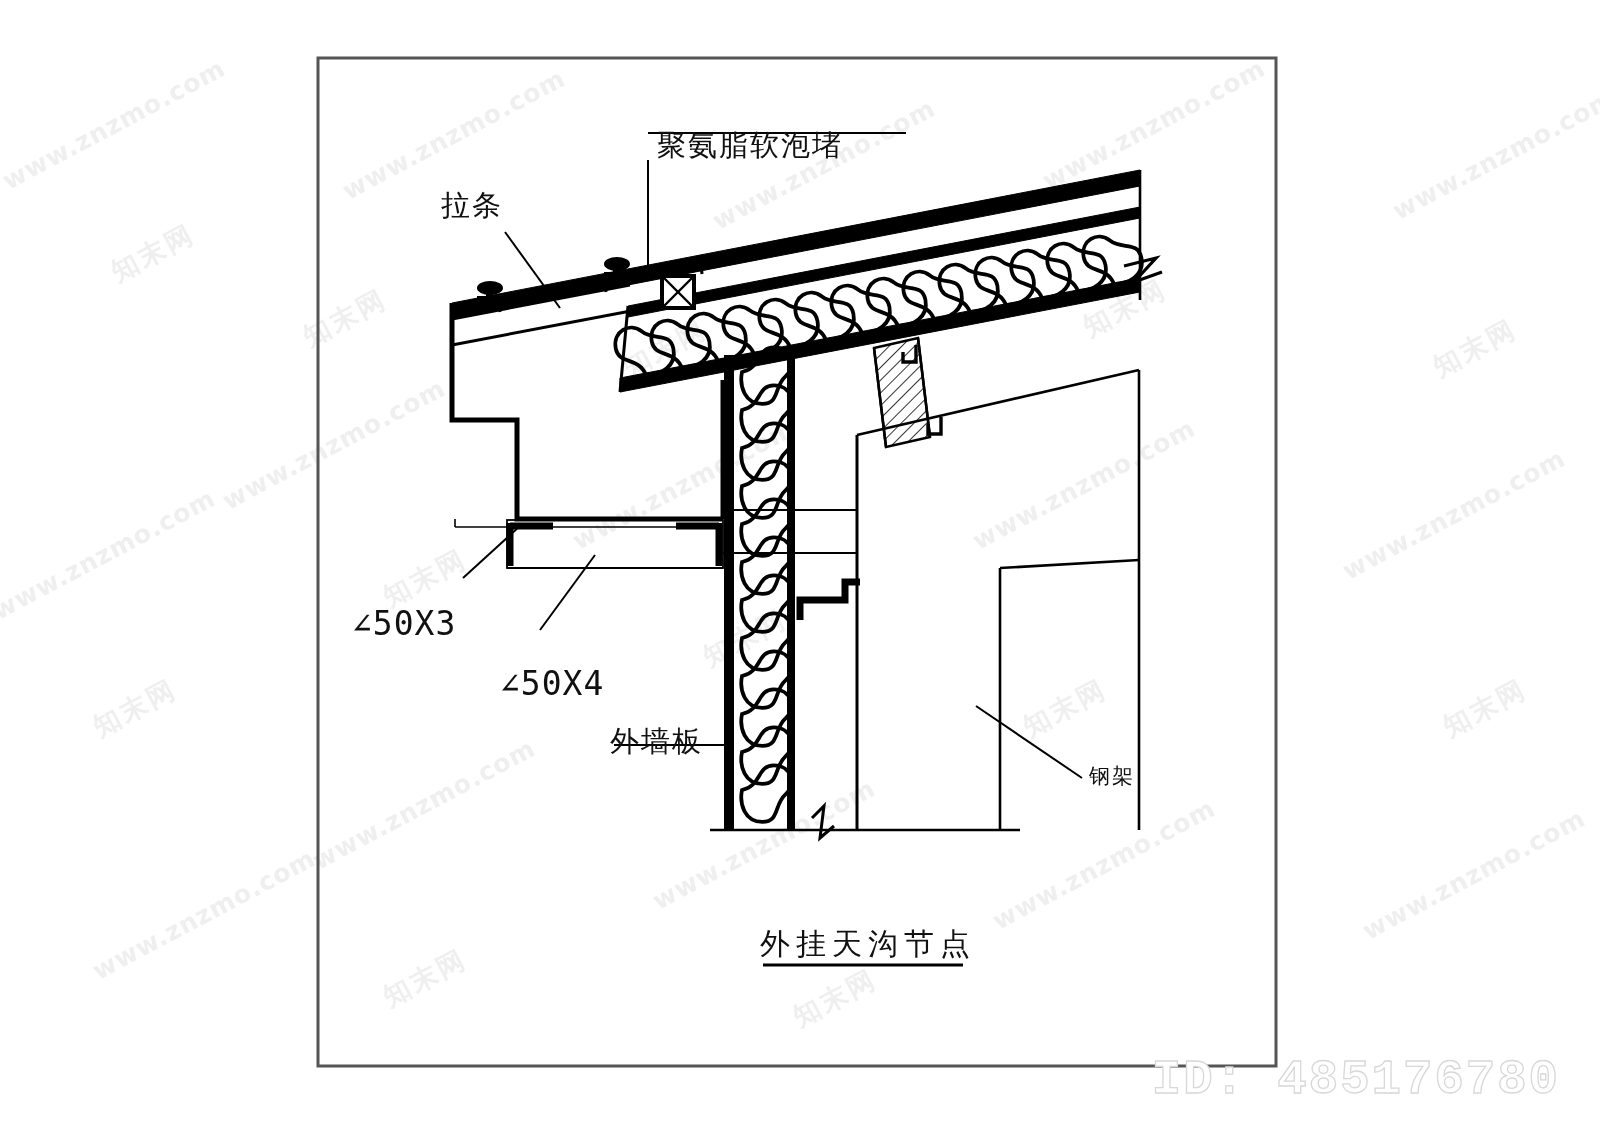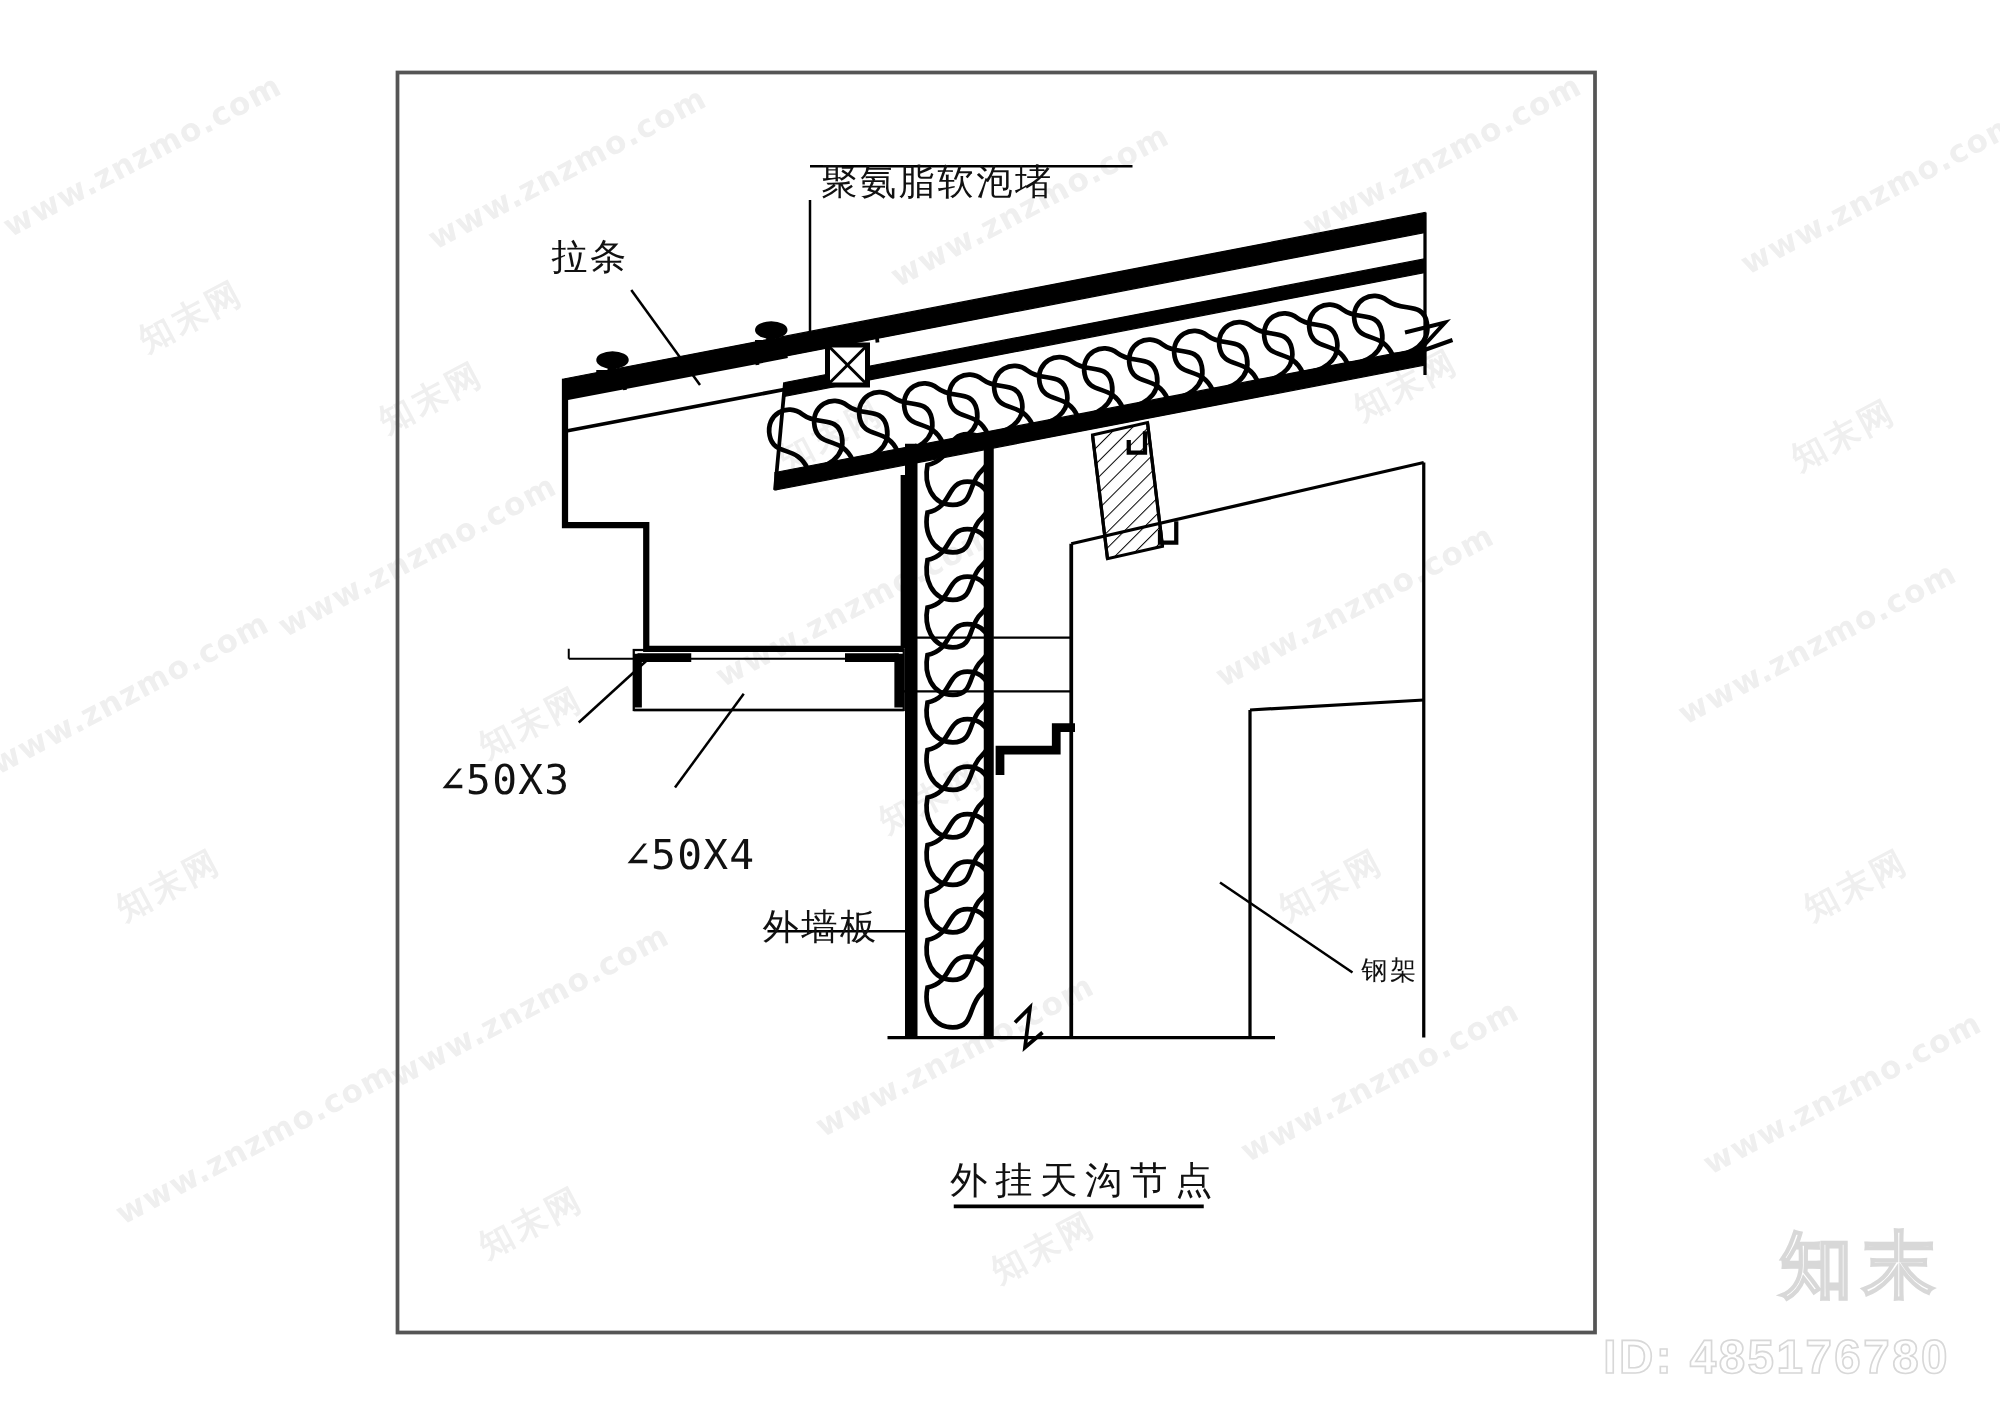--- a/index.html
+++ b/index.html
@@ -17,23 +17,23 @@
   .wm-txt{font-size:25px;letter-spacing:1px;}
   .wm-cn{font-size:27px;letter-spacing:3px;}
   .brand{
     position:absolute;right:44px;bottom:78px;color:#ffffff;
     font-size:58px;font-weight:bold;letter-spacing:8px;
     -webkit-text-stroke:1.5px #d8d8d8;
     font-family:"DejaVu Sans",sans-serif;
   }
   .brand-id{
     position:absolute;right:40px;bottom:22px;color:#ffffff;
-    font-size:38px;font-weight:bold;letter-spacing:2px;
+    font-size:49px;font-weight:bold;letter-spacing:2px;
     -webkit-text-stroke:1.3px #d8d8d8;
-    font-family:Liberation Sans, sans-serif;
+    font-family:Liberation Mono, monospace;
   }
   .lbl{
     position:absolute;color:#111;white-space:nowrap;
     font-family:"DejaVu Sans","Liberation Sans",sans-serif;
   }
   .lbl-cn{font-size:29px;letter-spacing:2px;}
   .lbl-cn-sm{font-size:21px;letter-spacing:2px;}
   .lbl-ang{font-size:33px;letter-spacing:1px;font-family:"DejaVu Sans Mono",monospace;margin-top:44px;}
   .title-cn{font-size:30px;letter-spacing:6px;}
 </style>
@@ -313,16 +313,15 @@
   <div class="lbl lbl-ang" style="left:352px; top:560px;">∠50X3</div>
 
   <div class="lbl lbl-ang" style="left:500px; top:620px;text-align:center;">∠50X4</div>
 
   <div class="lbl lbl-cn" style="left:610px; top:722px;">外墙板</div>
 
   <div class="lbl lbl-cn-sm" style="left:1089px; top:762px;">钢架</div>
 
   <div class="lbl title-cn" style="left:760px; top:924px;">外挂天沟节点</div>
 
-  <div class="brand">知末</div>
   <div class="brand-id">ID: 485176780</div>
 
 </div>
 
 </body></html>

